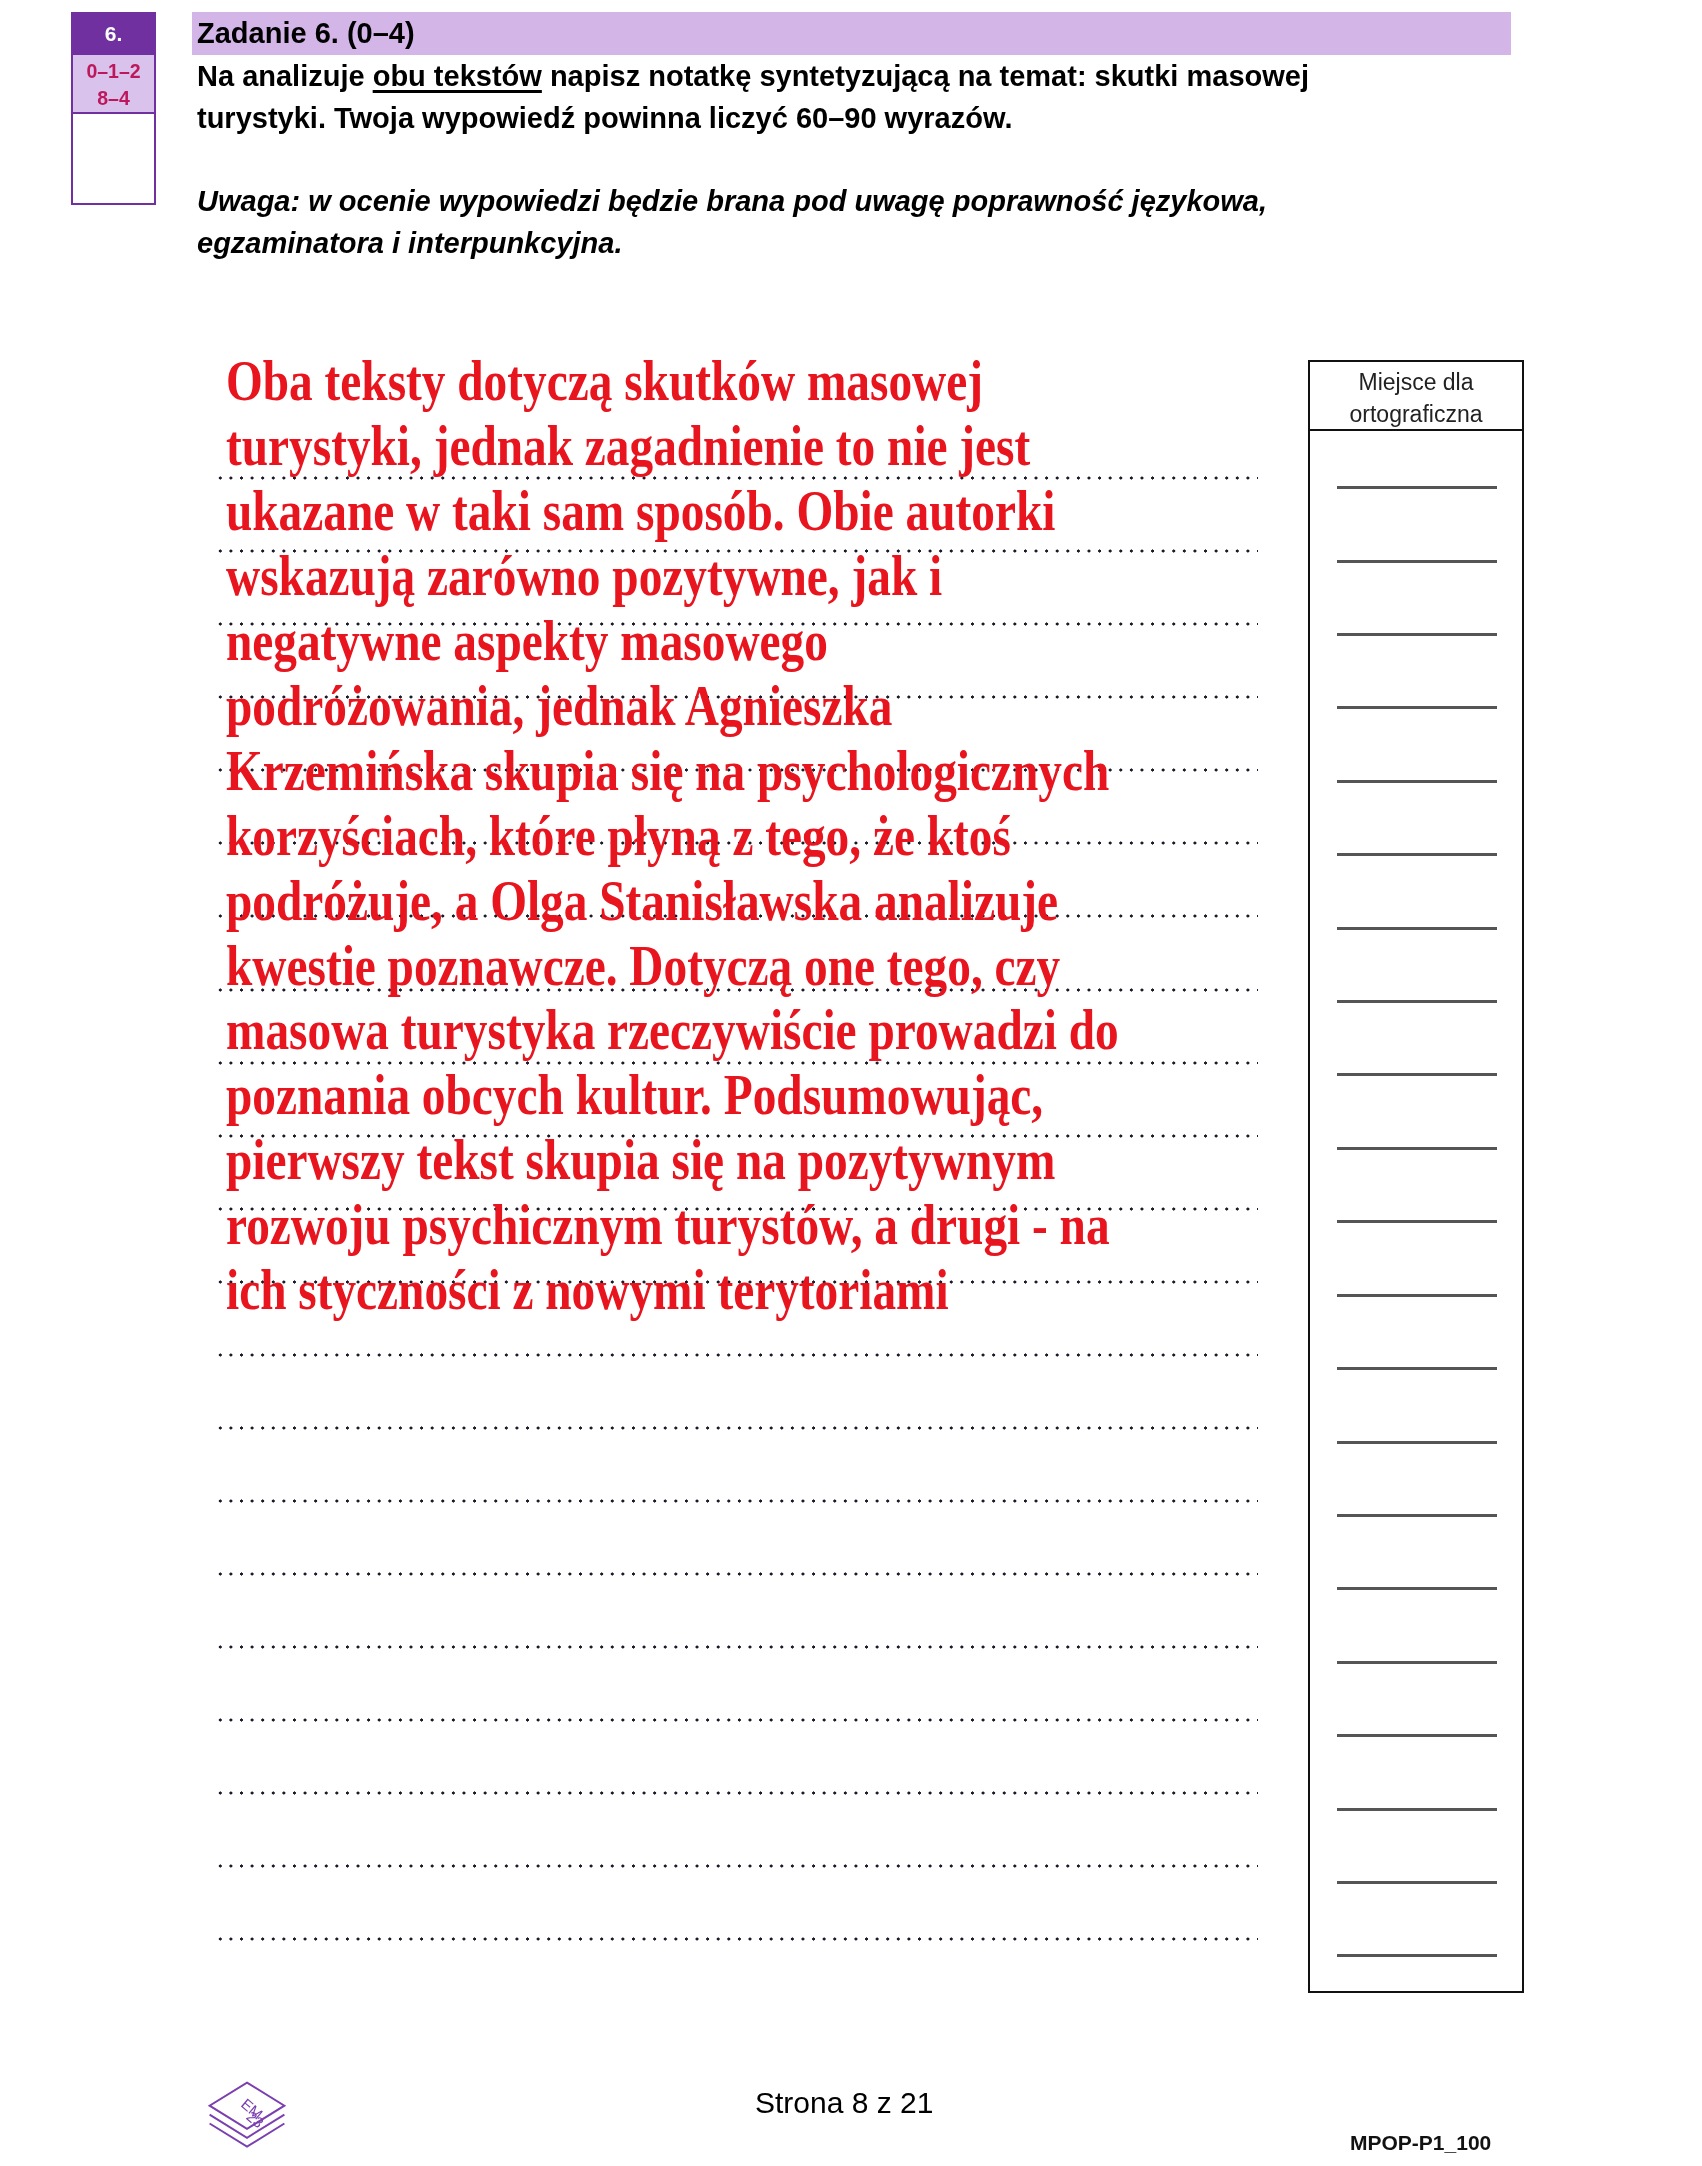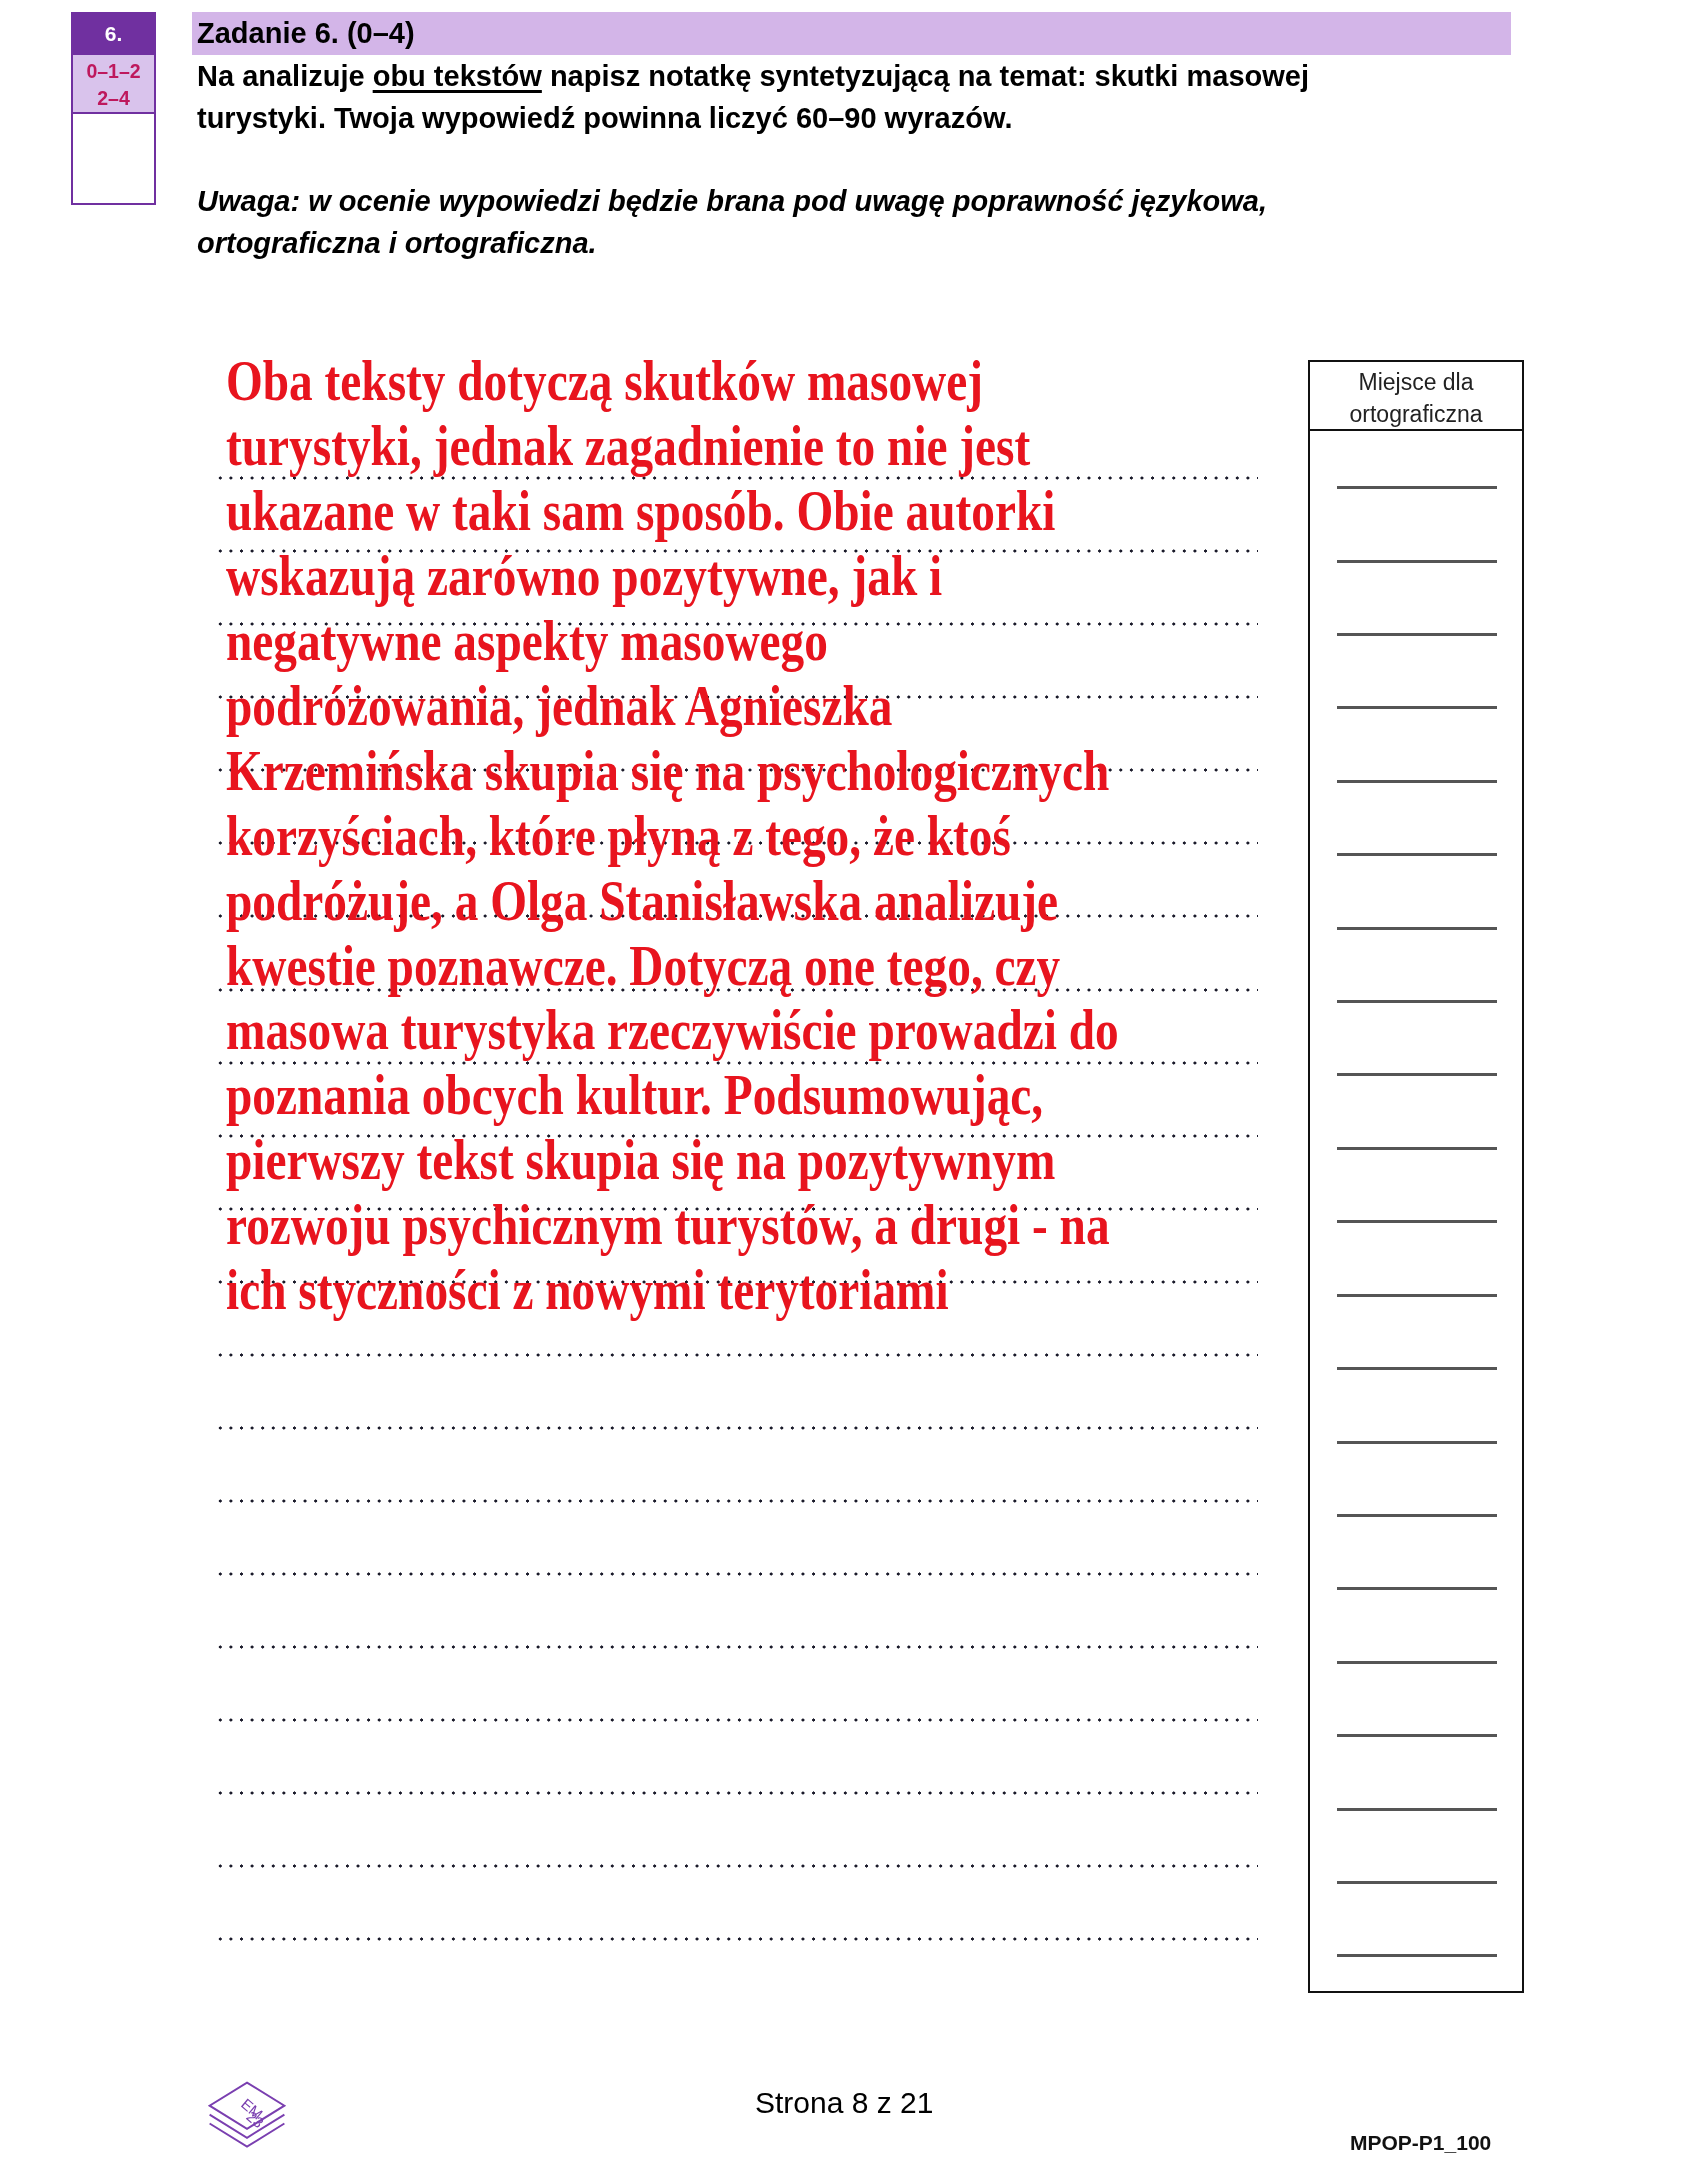--- a/index.html
+++ b/index.html
@@ -36,33 +36,33 @@
   .page-num { position: absolute; left: 755px; top: 2084px; font-size: 30px; line-height: 37px; color: #000000; }
   .code { position: absolute; left: 1350px; top: 2130px; font-weight: bold; font-size: 21px; line-height: 26.6px; color: #111; }
 </style>
 </head>
 <body>
 
 <div class="score-box" style="display:flex;flex-direction:column;">
   <div class="score-num">6.</div>
   <div class="score-range">
     <div>0–1–2</div>
-    <div>2–4</div>
+    <div>8–4</div>
   </div>
   <div class="score-blank"></div>
 </div>
 
 <div class="banner"></div>
 <div class="banner-title">Zadanie 6. (0–4)</div>
 
 <div class="instr" style="top:56px;"><span>Na analizuje </span><u>obu tekstów</u><span> napisz notatkę syntetyzującą na temat: skutki masowej</span></div>
 <div class="instr" style="top:98px;">turystyki. Twoja wypowiedź powinna liczyć 60–90 wyrazów.</div>
 
 <div class="note" style="top:181px;">Uwaga: w ocenie wypowiedzi będzie brana pod uwagę poprawność językowa,</div>
-<div class="note" style="top:223px;">ortograficzna i ortograficzna.</div>
+<div class="note" style="top:223px;">egzaminatora i interpunkcyjna.</div>
 
 <div id="dotted-lines">
     <div class="dotline" style="top: 476px;"></div>
     <div class="dotline" style="top: 549px;"></div>
     <div class="dotline" style="top: 622px;"></div>
     <div class="dotline" style="top: 695px;"></div>
     <div class="dotline" style="top: 768px;"></div>
     <div class="dotline" style="top: 841px;"></div>
     <div class="dotline" style="top: 914px;"></div>
     <div class="dotline" style="top: 988px;"></div>

